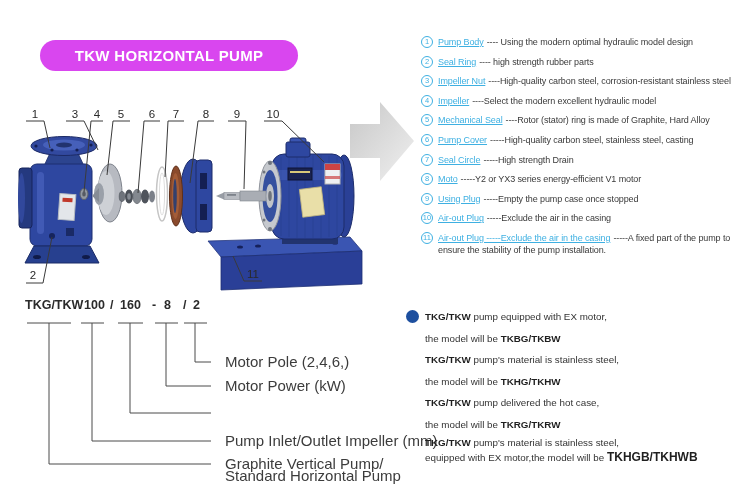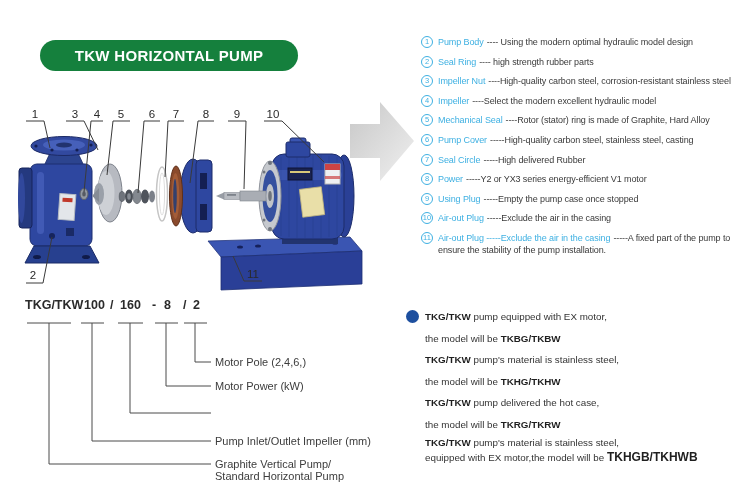--- a/index.html
+++ b/index.html
@@ -1,41 +1,41 @@
 <!DOCTYPE html>
 <html><head>
 <meta charset="utf-8">
 <style>
   html,body{margin:0;padding:0;background:#fff;}
   #page{position:relative;width:756px;height:500px;background:#ffffff;overflow:hidden;
         font-family:"Liberation Sans",sans-serif;}
   .abs{position:absolute;}
 
   
-  .banner{left:40px;top:40px;width:258px;height:31px;border-radius:16px;background:#15803d;
+  .banner{left:40px;top:40px;width:258px;height:31px;border-radius:16px;background:#d946ef;
           color:#fff;font-weight:bold;font-size:15px;display:flex;align-items:center;
           justify-content:center;letter-spacing:.3px;}
 
   
   #art{position:absolute;left:0;top:0;width:756px;height:500px;}
 
   
   .plist{left:421px;top:36px;width:338px;}
   .prow{display:flex;align-items:flex-start;margin-bottom:7.6px;font-size:9px;
         letter-spacing:-0.1px;line-height:12px;}
   .pnum{width:12px;height:12px;box-sizing:border-box;border:1px solid #3eb0e2;border-radius:50%;
         color:#3eb0e2;font-size:7.5px;line-height:10px;display:flex;align-items:center;
         justify-content:center;margin:0 5px 0 0;flex:none;letter-spacing:0;}
   .ptext{display:block;}
-  .pname{color:#3eb0e2;}
+  .pname{color:#3eb0e2;text-decoration:underline;}
   .pdesc{color:#3a3a3a;margin-left:3px;}
 
   
   .seg{position:absolute;top:298px;font-weight:bold;font-size:12.5px;color:#2b2b2b;}
-  .nlabel{position:absolute;left:215px;font-size:11px;color:#3c3c3c;line-height:12px;}
+  .nlabel{position:absolute;left:225px;font-size:15px;color:#3c3c3c;line-height:12px;}
 
   
   .bullet{left:406px;top:310px;width:13px;height:13px;border-radius:50%;background:#1d4f9f;}
   .notes{left:425px;top:306px;font-size:9.8px;color:#333;}
   .nline{line-height:21.5px;white-space:nowrap;}
   .nline b{color:#1f1f1f;}
   .note-tight .nline{line-height:15px;}
   .code-big{font-size:12px;text-align:right;}
 </style>
 </head>
@@ -232,25 +232,25 @@
     <div class="prow">
       <span class="pnum">5</span>
       <span class="ptext"><span class="pname">Mechanical Seal</span><span class="pdesc">----Rotor (stator) ring is made of Graphite, Hard Alloy</span></span>
     </div>
     <div class="prow">
       <span class="pnum">6</span>
       <span class="ptext"><span class="pname">Pump Cover</span><span class="pdesc">-----High-quality carbon steel, stainless steel, casting</span></span>
     </div>
     <div class="prow">
       <span class="pnum">7</span>
-      <span class="ptext"><span class="pname">Seal Circle</span><span class="pdesc">-----High delivered Rubber</span></span>
+      <span class="ptext"><span class="pname">Seal Circle</span><span class="pdesc">-----High strength Drain</span></span>
     </div>
     <div class="prow">
       <span class="pnum">8</span>
-      <span class="ptext"><span class="pname">Power</span><span class="pdesc">-----Y2 or YX3 series energy-efficient V1 motor</span></span>
+      <span class="ptext"><span class="pname">Moto</span><span class="pdesc">-----Y2 or YX3 series energy-efficient V1 motor</span></span>
     </div>
     <div class="prow">
       <span class="pnum">9</span>
       <span class="ptext"><span class="pname">Using Plug</span><span class="pdesc">-----Empty the pump case once stopped</span></span>
     </div>
     <div class="prow">
       <span class="pnum">10</span>
       <span class="ptext"><span class="pname">Air-out Plug</span><span class="pdesc">-----Exclude the air in the casing</span></span>
     </div>
     <div class="prow">

